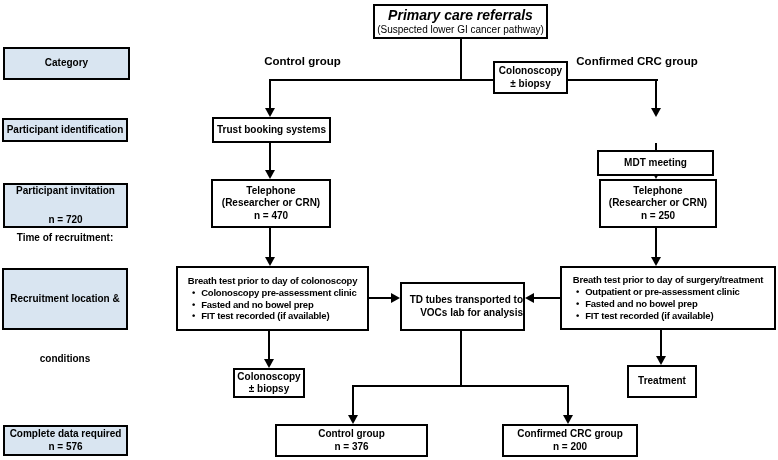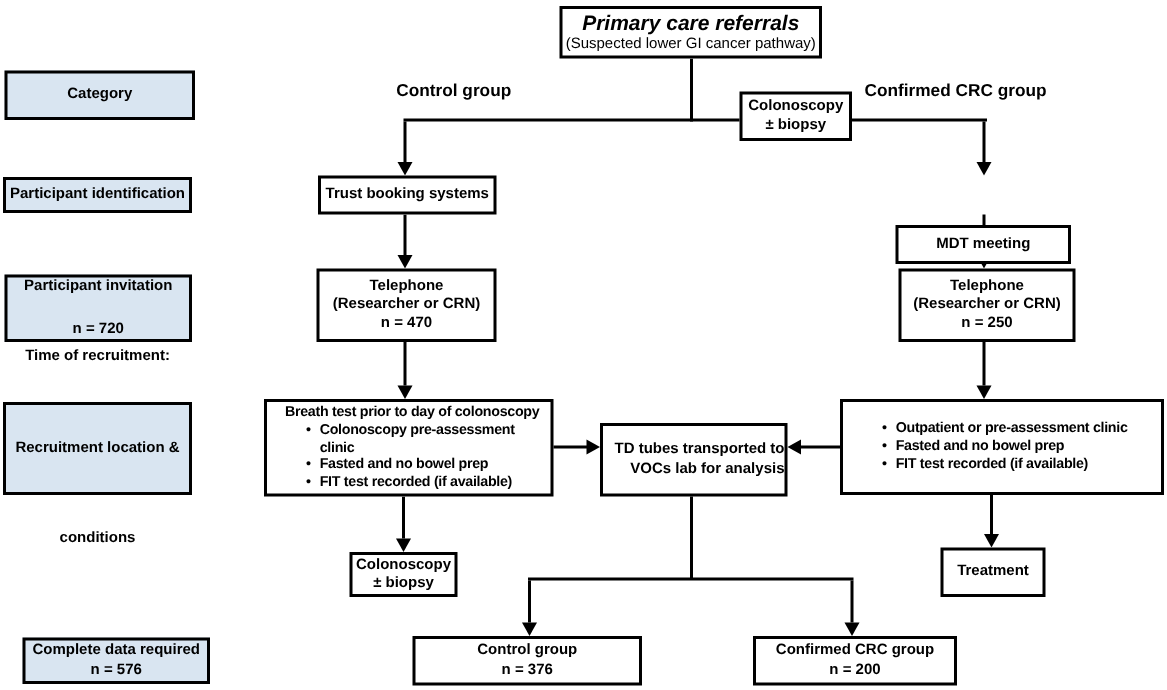--- a/index.html
+++ b/index.html
@@ -17,21 +17,21 @@
     position:absolute;text-align:center;font-weight:bold;font-size:11.5px;z-index:2;
   }
   .ln{position:absolute;background:#000;z-index:1;}
   .arr-d{position:absolute;width:0;height:0;z-index:1;
     border-left:5px solid transparent;border-right:5px solid transparent;border-top:9px solid #000;}
   .arr-r{position:absolute;width:0;height:0;z-index:1;
     border-top:5px solid transparent;border-bottom:5px solid transparent;border-left:9px solid #000;}
   .arr-l{position:absolute;width:0;height:0;z-index:1;
     border-top:5px solid transparent;border-bottom:5px solid transparent;border-right:9px solid #000;}
   .sub{font-weight:normal;font-size:10px;}
-  .breath{align-items:stretch;text-align:left;padding:3px 12px;font-size:9.5px;letter-spacing:-0.2px;}
+  .breath{align-items:stretch;text-align:left;padding:3px 0;font-size:9.5px;letter-spacing:-0.2px;}
   .breath .bt{text-align:center;white-space:nowrap;}
   .breath .bullet-row{display:flex;gap:6px;margin-left:14px;}
   .breath .bullet-row .bch{flex:0 0 auto;}
 </style>
 </head>
 <body>
 
 <div id="stage">
 
   <div class="ln" style="left: 460px; top: 39px; width: 2px; height: 42px; background: rgb(0, 0, 0);"></div>
@@ -97,21 +97,21 @@
   </div>
   <div class="box blue" style="left: 3px; top: 183px; width: 125px; height: 45px; background: rgb(217, 229, 241); gap: 16px;">
     <div>Participant invitation</div>
     <div>n = 720</div>
   </div>
   <div class="box blue" style="left: 2px; top: 268px; width: 126px; height: 62px; background: rgb(217, 229, 241); gap: 48px;">
     <div>Time of recruitment:</div>
     <div>Recruitment location &amp;</div>
     <div>conditions</div>
   </div>
-  <div class="box blue" style="left: 15px; top: 425px; width: 125px; height: 31px; background: rgb(217, 229, 241);">
+  <div class="box blue" style="left: 3px; top: 425px; width: 125px; height: 31px; background: rgb(217, 229, 241);">
     <div>Complete data required</div>
     <div>n = 576</div>
   </div>
 
   <div class="box" style="left:212px;top:117px;width:119px;height:26px;text-align:center;">
     <div>Trust booking systems</div>
   </div>
   <div class="box" style="left:211px;top:179px;width:120px;height:49px;">
     <div>Telephone</div>
     <div>(Researcher or CRN)</div>
@@ -143,20 +143,21 @@
 
   <div class="box" style="left:597px;top:107px;width:117px;height:26px;margin-top:43px;">
     <div>MDT meeting</div>
   </div>
   <div class="box" style="left:599px;top:179px;width:118px;height:49px;">
     <div>Telephone</div>
     <div>(Researcher or CRN)</div>
     <div>n = 250</div>
   </div>
   <div class="box breath" style="left:560px;top:266px;width:216px;height:64px;">
+    <div class="bt">Breath test prior to day of surgery/treatment</div>
     <div class="bullet-row">
       <span class="bch">•</span>
       <span>Outpatient or pre-assessment clinic</span>
     </div>
     <div class="bullet-row">
       <span class="bch">•</span>
       <span>Fasted and no bowel prep</span>
     </div>
     <div class="bullet-row">
       <span class="bch">•</span>

